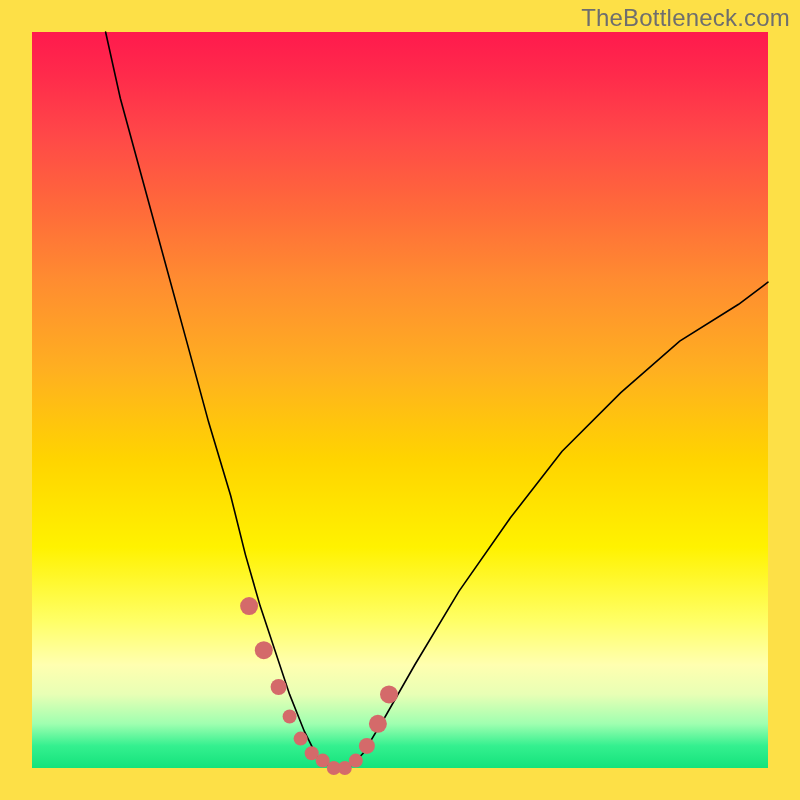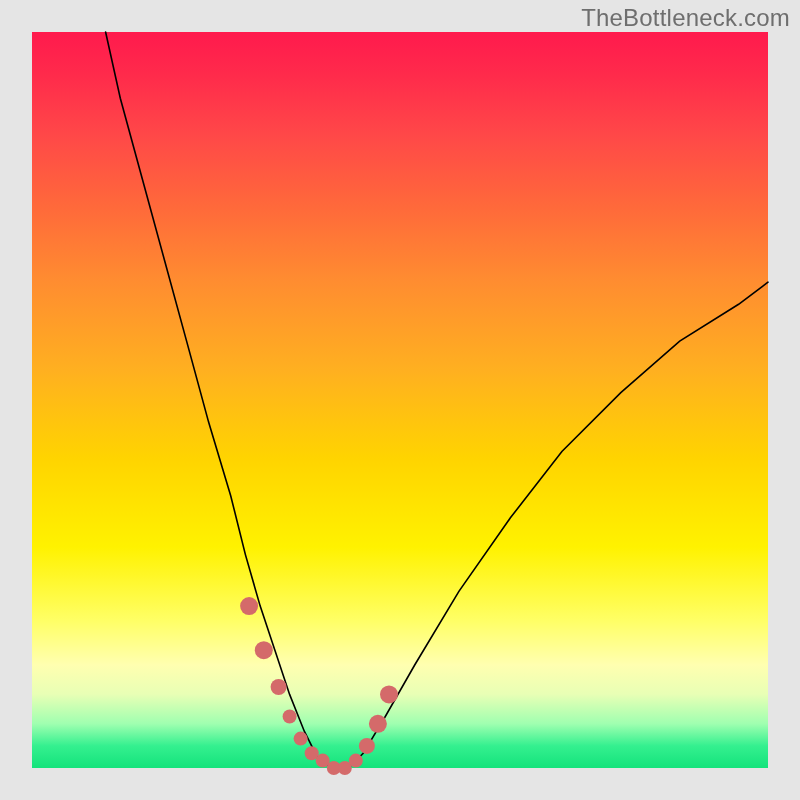--- a/index.html
+++ b/index.html
@@ -8,21 +8,21 @@
     width: 800px;
     height: 800px;
     background: #000;
     overflow: hidden;
     font-family: Arial, Helvetica, sans-serif;
   }
   .stage {
     position: relative;
     width: 800px;
     height: 800px;
-    background: #e5e5e5;
+    background: #fde047;
   }
   .plot {
     position: absolute;
     left: 32px;
     top: 32px;
     width: 736px;
     height: 736px;
     background: linear-gradient(
       to bottom,
       #ff1a4d 0%,

